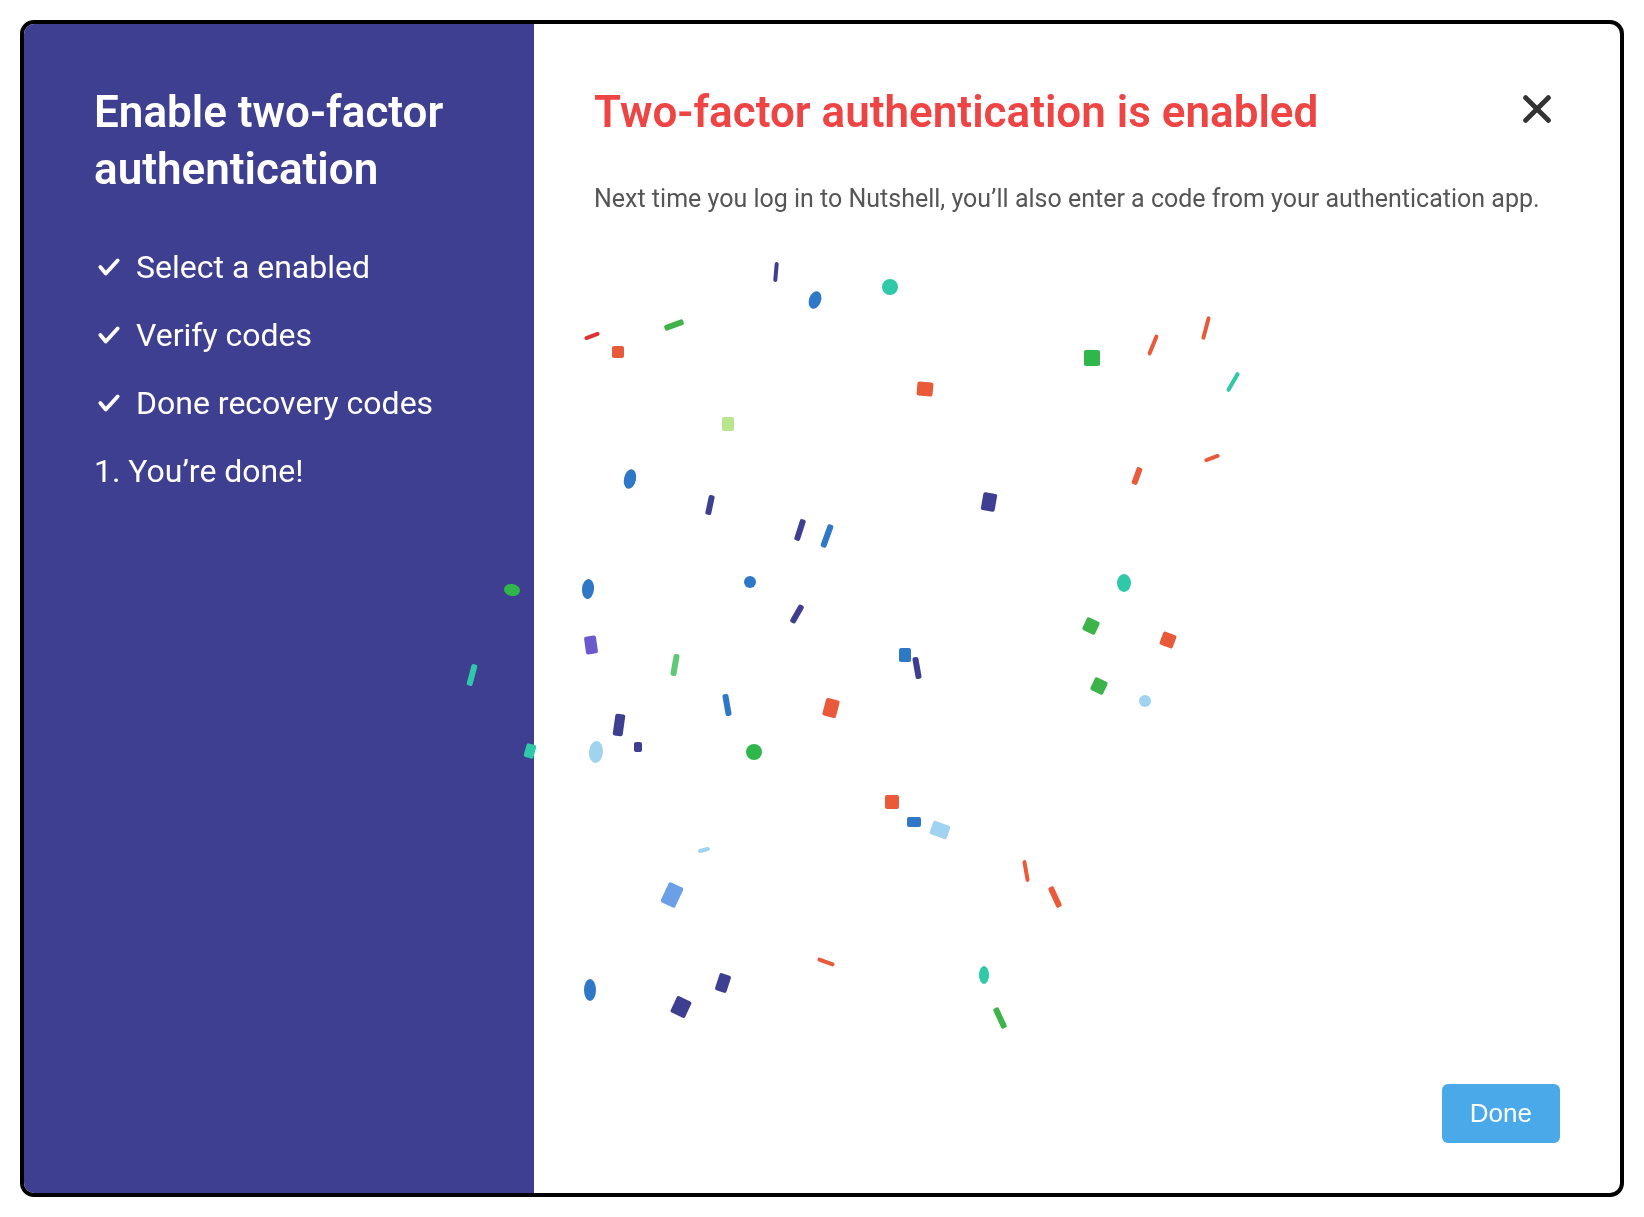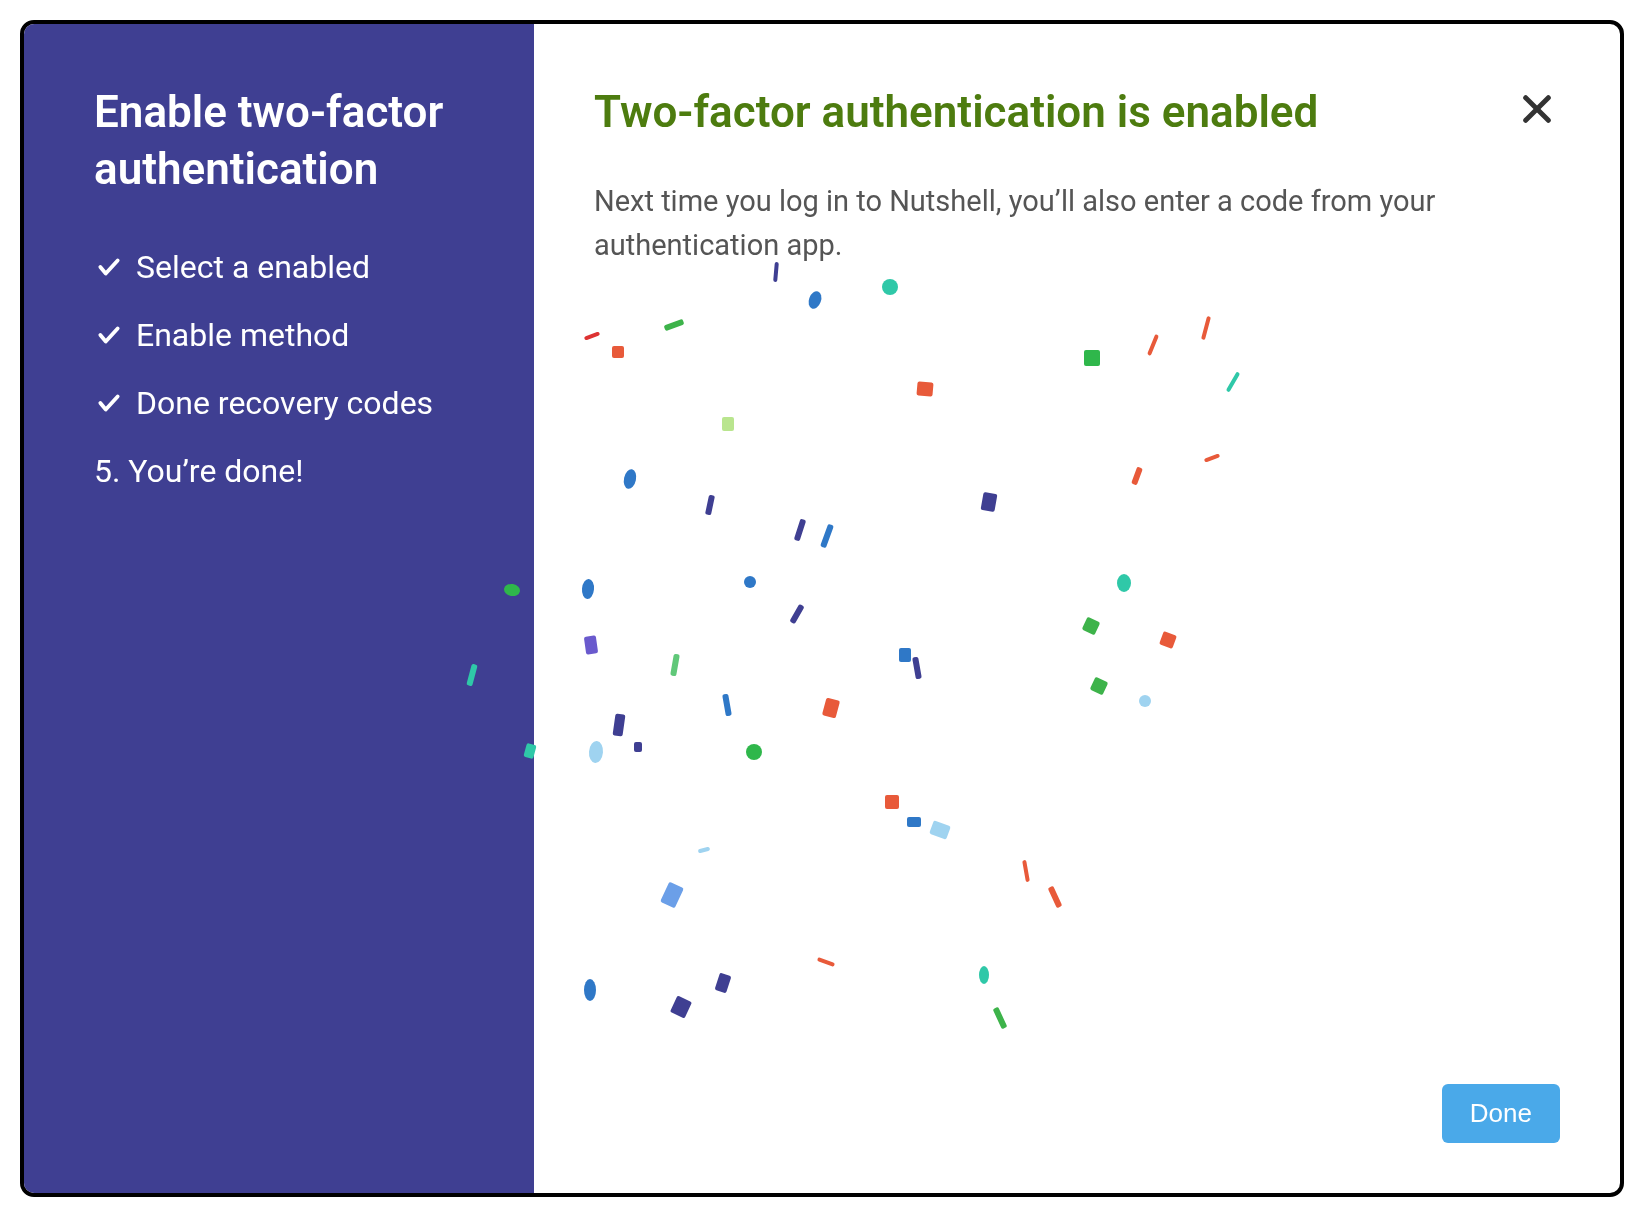--- a/index.html
+++ b/index.html
@@ -63,32 +63,32 @@
   }
   .main-header {
     display: flex;
     justify-content: space-between;
     align-items: flex-start;
     margin-bottom: 42px;
   }
   .main-title {
     font-size: 44px;
     font-weight: 600;
-    color: #4d7c0f;
+    color: #ef4444;
   }
   .close-btn {
     background: none;
     border: none;
     cursor: pointer;
     padding: 6px;
     color: #333;
   }
   .close-btn svg { width: 34px; height: 34px; }
   .main-body {
-    font-size: 29px;
+    font-size: 25px;
     color: #555;
     line-height: 1.5;
     max-width: 960px;
   }
   .footer {
     margin-top: auto;
     display: flex;
     justify-content: flex-end;
   }
   .done-btn {
@@ -182,32 +182,32 @@
               </svg>
             </span>
             <span>Select a enabled</span>
           </li>
           <li class="step">
             <span class="icon-wrap check-icon">
               <svg viewBox="0 0 24 24" fill="none" stroke="#fff" stroke-width="3.5" stroke-linecap="round" stroke-linejoin="round">
                 <polyline points="4 12 9 18 20 6"></polyline>
               </svg>
             </span>
-            <span>Enable method</span>
+            <span>Verify codes</span>
           </li>
           <li class="step">
             <span class="icon-wrap check-icon">
               <svg viewBox="0 0 24 24" fill="none" stroke="#fff" stroke-width="3.5" stroke-linecap="round" stroke-linejoin="round">
                 <polyline points="4 12 9 18 20 6"></polyline>
               </svg>
             </span>
             <span>Done recovery codes</span>
           </li>
           <li class="step">
-            <span>5. You’re done!</span>
+            <span>1. You’re done!</span>
           </li>
         </ul>
     </aside>
 
     <main class="main">
       <div class="main-header">
         <h2 class="main-title">Two-factor authentication is enabled</h2>
         <button class="close-btn" aria-label="Close">
           <span>
             <svg viewBox="0 0 24 24" fill="none" stroke="currentColor" stroke-width="3.5" stroke-linecap="round">

